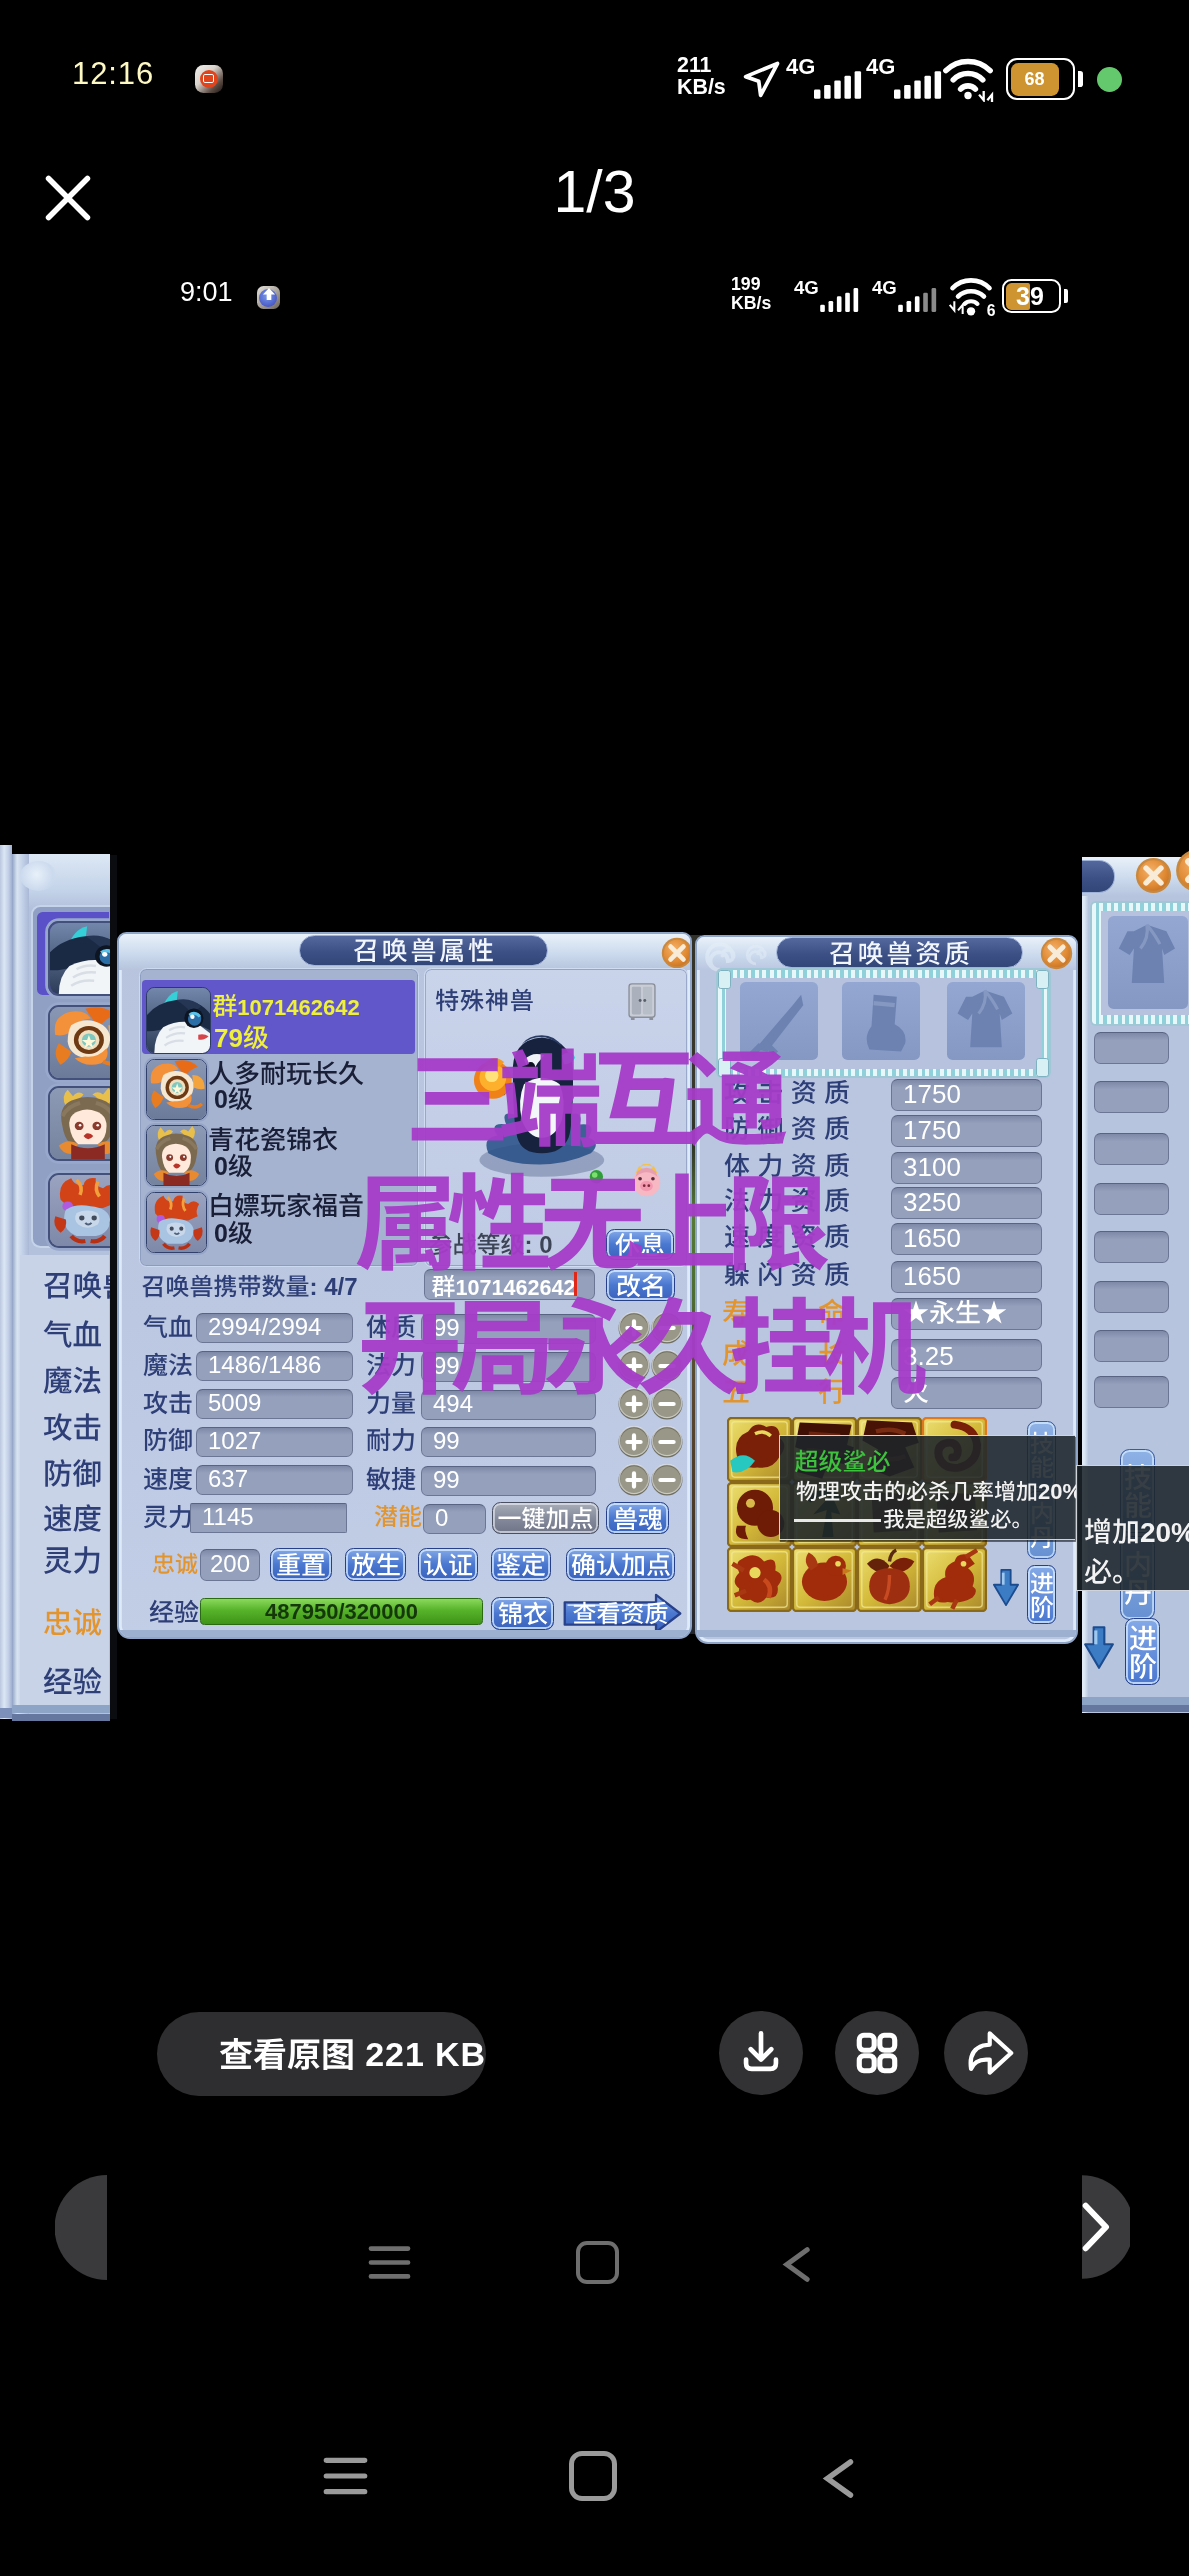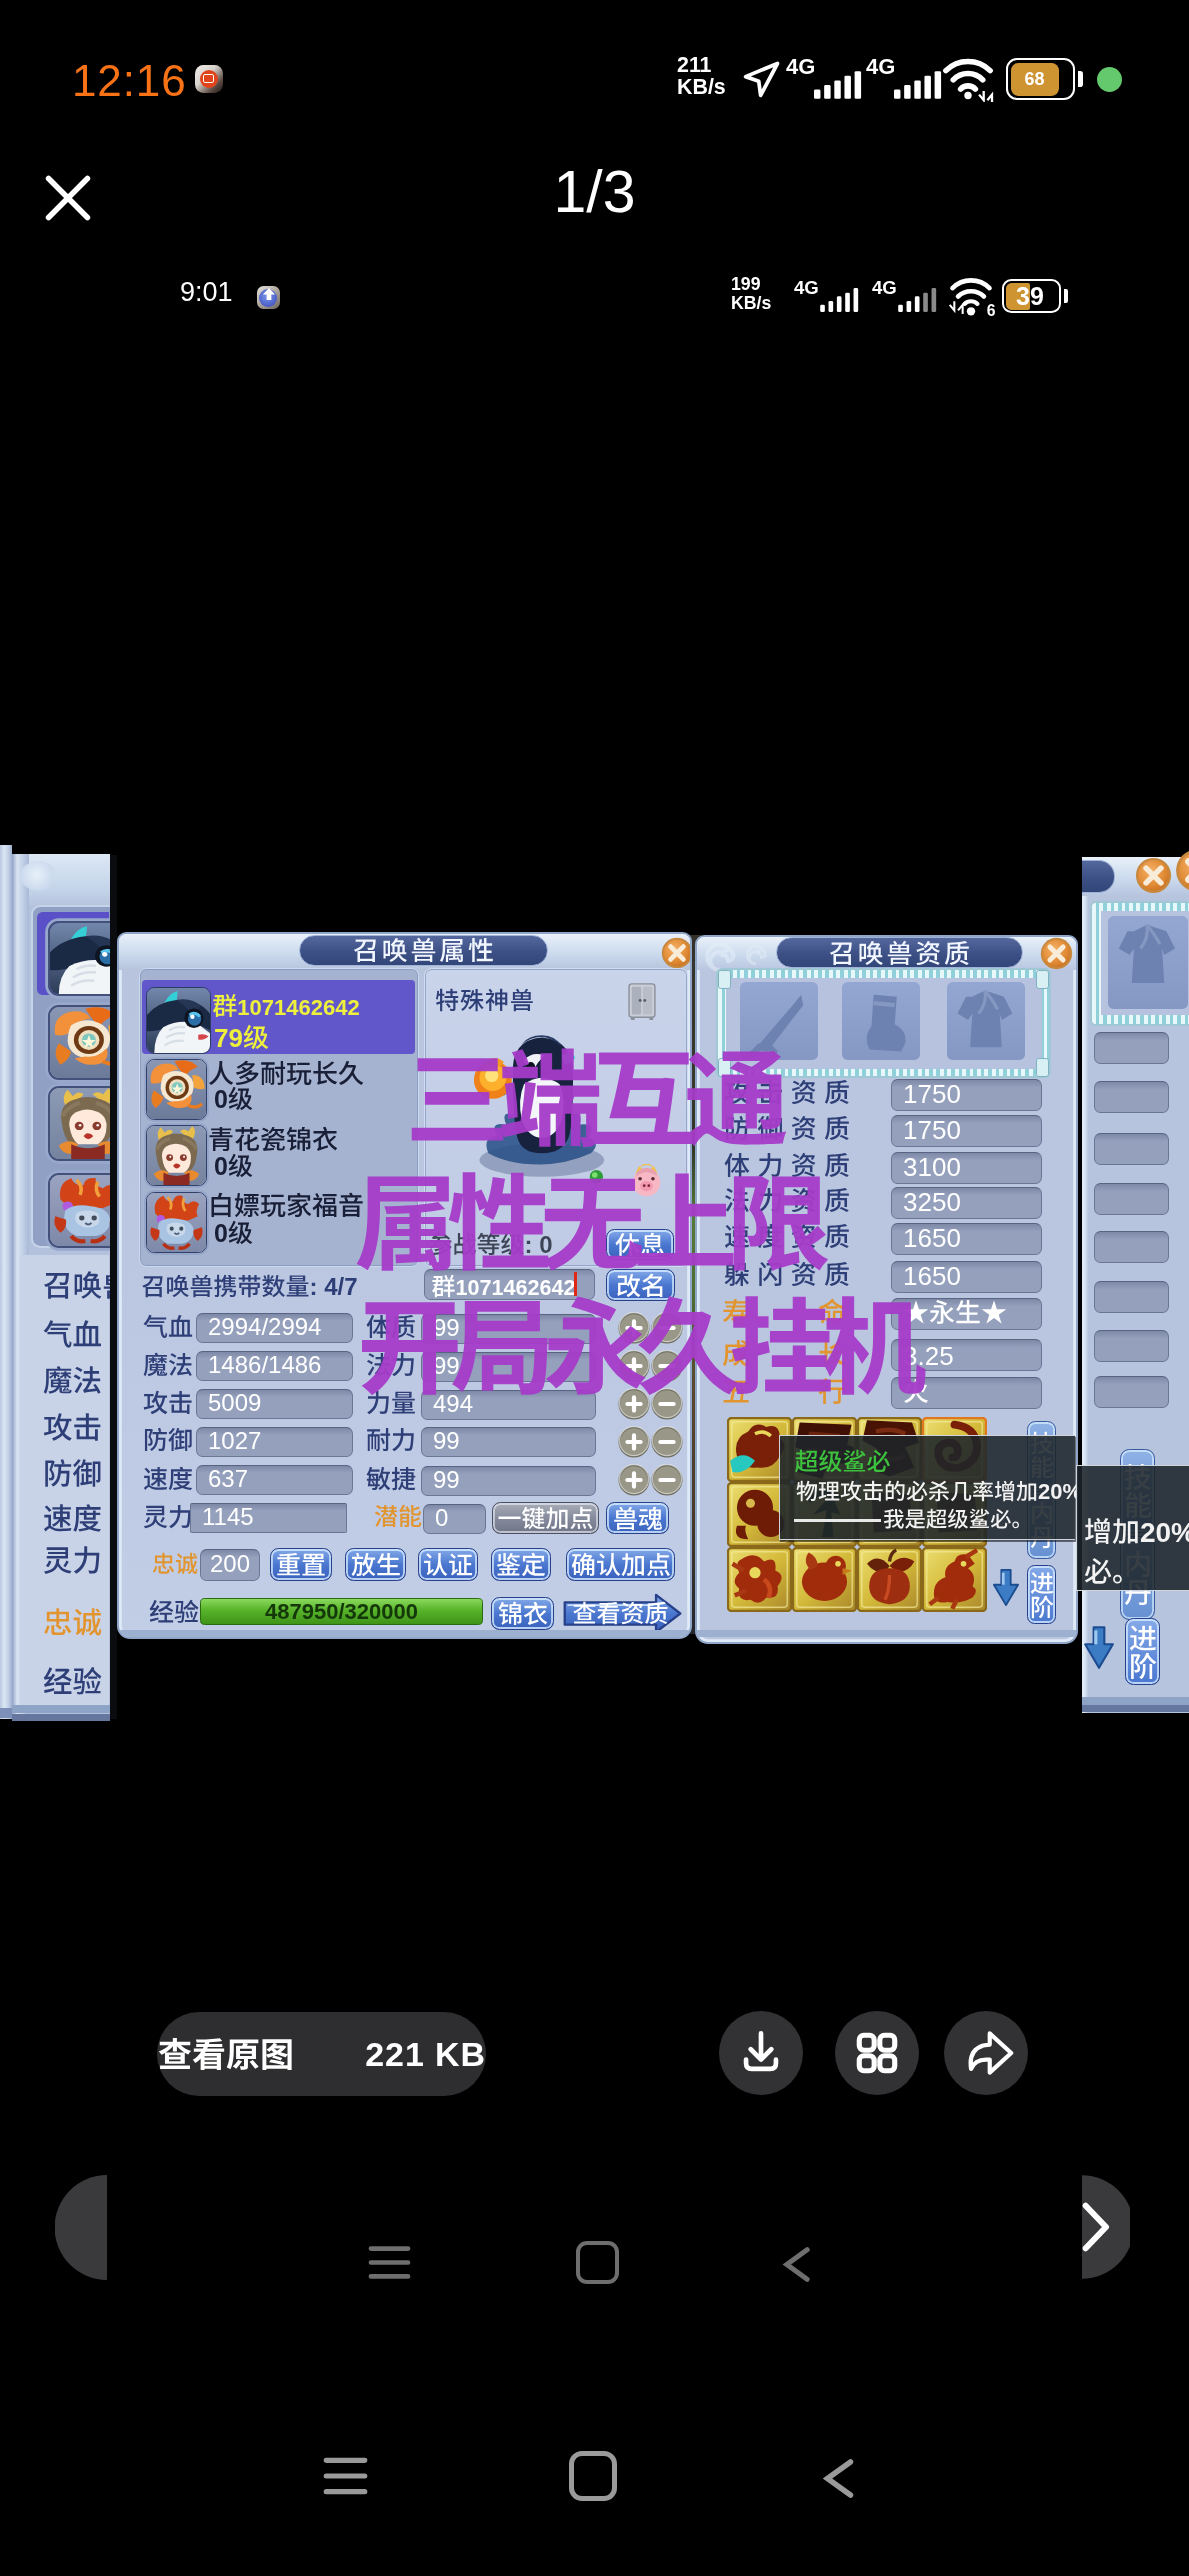--- a/index.html
+++ b/index.html
@@ -128,21 +128,21 @@
 <path id="g116" d="M77 70V966H181V177H278C262 242 241 323 222 385C279 455 291 520 291 568C291 597 286 619 274 628C267 634 257 636 247 636C235 637 221 636 203 635C220 664 229 709 229 738C253 739 277 739 295 736C317 732 336 726 352 714C384 690 397 646 397 581C397 522 384 452 324 372C352 295 385 194 411 110L332 65L315 70ZM778 348V428H557V348ZM778 251H557V174H778ZM444 972C468 957 506 942 702 893C698 866 697 818 697 784L557 814V532H617C664 729 746 884 895 966C912 933 949 886 975 862C908 832 855 786 812 727C857 699 909 661 953 626L875 541C846 572 802 610 762 641C745 607 732 570 721 532H895V71H440V791C440 838 414 865 393 878C411 899 436 946 444 972Z"></path>
 <path id="g117" d="M625 202V447H396V418V202ZM46 447V562H262C243 680 189 796 43 884C73 904 119 947 140 974C314 864 371 713 389 562H625V970H751V562H957V447H751V202H928V88H79V202H272V417V447Z"></path>
 <path id="g118" d="M302 592V930H412V870H650C664 900 673 939 675 968C725 970 771 969 800 964C832 959 855 950 877 920C906 883 917 769 927 477C928 463 929 428 929 428H256L259 365H855V77H140V322C140 482 131 711 20 868C47 881 97 921 117 944C196 832 232 676 248 533H805C798 743 788 825 771 845C762 856 752 860 737 859H698V592ZM259 178H735V264H259ZM412 686H587V776H412Z"></path>
 <path id="g119" d="M51 432V545H246C200 665 121 763 26 819C55 837 103 883 123 909C246 826 350 670 398 461L318 428L297 432ZM268 132C360 156 476 195 562 233H189V348H441V828C441 844 435 849 417 850C399 851 336 851 286 848C303 880 321 934 327 968C412 968 472 967 514 948C557 928 570 895 570 830V601C645 739 749 846 894 912C912 879 950 829 978 805C861 760 769 685 699 589C775 537 866 462 943 394L833 312C785 371 709 442 641 497C612 442 589 383 570 320V236C594 247 616 258 633 268L697 157C612 112 444 58 328 34Z"></path>
 <path id="g120" d="M314 30C258 221 156 394 22 496C53 516 108 562 130 586C211 514 284 416 344 303H556C465 579 273 767 33 863C63 885 108 940 127 971C289 898 435 778 546 611C626 768 739 893 890 967C909 934 949 884 978 859C813 790 686 647 619 484C659 403 692 314 716 216L628 176L606 182H401C417 143 432 102 445 61Z"></path>
 <path id="g121" d="M158 30V221H41V332H158V510L29 538L60 653L158 628V835C158 849 153 854 139 854C126 854 85 854 45 853C60 883 75 931 78 962C149 962 198 959 231 940C265 923 276 893 276 836V597L389 567L374 457L276 481V332H378V221H276V30ZM608 36V149H421V258H608V361H391V472H958V361H732V258H917V149H732V36ZM608 501V594H409V704H608V824H345V938H970V824H732V704H931V594H732V501Z"></path>
 <path id="g122" d="M488 88V412C488 563 476 759 343 891C370 906 417 946 436 968C581 823 604 582 604 412V201H729V802C729 888 737 912 756 932C773 950 802 959 826 959C842 959 865 959 882 959C905 959 928 954 944 941C961 928 971 909 977 879C983 850 987 779 988 725C959 715 925 696 902 677C902 737 900 785 899 807C897 829 896 838 892 843C889 847 884 849 879 849C874 849 867 849 862 849C858 849 854 847 851 843C848 839 848 825 848 798V88ZM193 30V237H45V350H178C146 471 86 605 20 685C39 715 66 764 77 797C121 741 161 659 193 569V969H308V550C337 595 366 643 382 675L450 578C430 552 342 446 308 410V350H438V237H308V30Z"></path>
 </defs>
 </svg>
 
-<div style="position:absolute;left:72px;top:56px;width:130px;height:43px;color:#f97316;font-size:44px;letter-spacing:0.9px;">12:16</div>
+<div style="position:absolute;left:72px;top:56px;width:130px;height:43px;color:#fef9c3;font-size:31px;letter-spacing:0.9px;">12:16</div>
 
 <div style="position:absolute;left:195px;top:65px;width:28px;height:28px;border-radius:8.4px;background:linear-gradient(135deg,#f2efec 0%,#d8d2cc 40%,#5a4a42 75%,#1a1412 100%);">
     <div style="position:absolute;left:4.6px;top:4.6px;width:18.6px;height:18.6px;border-radius:50%;background:#e0441c;"></div>
     <div style="position:absolute;left:8.4px;top:9.3px;width:10.2px;height:8.4px;border:1.9px solid #fff;border-radius:1.9px;"></div>
   </div>
 
 <div style="position:absolute;left:677px;top:54px;width:65px;height:45px;color:#fff;font-size:21.4px;font-weight:bold;line-height:22px;letter-spacing:0;">211<br>KB/s</div>
 
 <div style="position:absolute;left:740px;top:56px;width:45px;height:45px;"><svg width="45" height="45" viewBox="0 0 48 48">
       <path d="M40 8 L22 42 L20 27 L6 22 Z" fill="none" stroke="#fff" stroke-width="4" stroke-linejoin="round"></path>
@@ -1398,21 +1398,21 @@
 
 <div style="position:absolute;left:357px;top:1293px;opacity:0.95;"><svg style="vertical-align:top;" width="570" height="105" viewBox="0 0 5425 1000" fill="#a63cc9">
       <use href="#g117" x="0"></use>
       <use href="#g118" x="885"></use>
       <use href="#g119" x="1770"></use>
       <use href="#g120" x="2655"></use>
       <use href="#g121" x="3540"></use>
       <use href="#g122" x="4425"></use>
     </svg></div>
 
-<div style="position:absolute;left:157px;top:2012px;width:329px;height:84px;border-radius:42px;background:#2e2e30;color:#fff;display:flex;align-items:center;justify-content:space-between;gap:9.3px;">
+<div style="position:absolute;left:157px;top:2012px;width:329px;height:84px;border-radius:42px;background:#2e2e30;color:#fff;display:flex;align-items:center;justify-content:flex-end;gap:9.3px;">
     <svg style="vertical-align:top;" width="138" height="34" viewBox="0 0 4000 1000" fill="#ffffff">
       <use href="#g0" x="0"></use>
       <use href="#g1" x="1000"></use>
       <use href="#g2" x="2000"></use>
       <use href="#g3" x="3000"></use>
     </svg>
     <span style="font-size:34px;font-weight:bold;color:#fff;letter-spacing:0.9px;">221 KB</span>
   </div>
 
 <div style="position:absolute;left:719px;top:2011px;width:84px;height:84px;border-radius:50%;background:#323234;"><svg width="84" height="84" viewBox="0 0 90 90">

